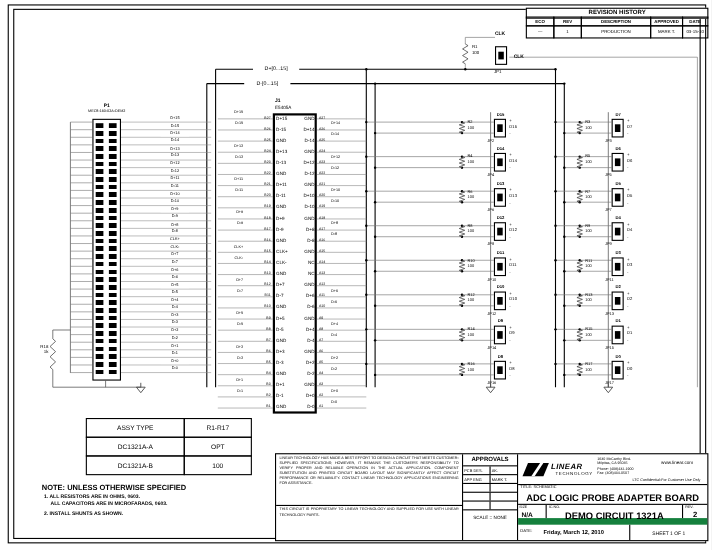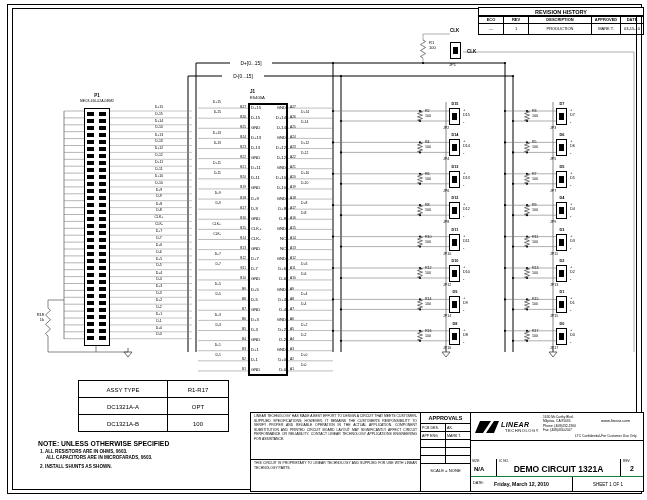--- a/index.html
+++ b/index.html
@@ -740,21 +740,26 @@
         <div>1630 McCarthy Blvd.</div>
         <div>Milpitas, CA 95035</div>
         <div>Phone: (408)432-1900</div>
         <div>Fax: (408)434-0507</div>
       </div>
       <div style="flex:1;position:relative;">
         <div class="lbl" style="left:2px;top:6px;font-size:4.2px;">www.linear.com</div>
         <div class="lbl" style="left:-24px;top:22px;font-size:3.4px;">LTC Confidential-For Customer Use Only</div>
       </div>
     </div>
-    <div style="position:absolute;left:220px;top:46px;width:172px;height:18px;border-bottom:1px solid #15803d;display:flex;">
+    <div style="position:absolute;left:220px;top:28px;width:172px;height:18px;border-bottom:1px solid #000;">
+      <span class="lbl" style="left:2px;top:1px;font-size:3.6px;">TITLE:</span>
+      <span class="lbl" style="left:14px;top:1px;font-size:3.6px;">SCHEMATIC</span>
+      <div class="b ctr" style="font-size:8.5px;padding-top:6px;">ADC LOGIC PROBE ADAPTER BOARD</div>
+    </div>
+    <div style="position:absolute;left:220px;top:46px;width:172px;height:18px;border-bottom:6px solid #15803d;display:flex;">
       <div style="width:26px;border-right:1px solid #000;position:relative;">
         <span class="lbl" style="left:1px;top:1px;font-size:3.3px;">SIZE</span>
         <div class="b" style="font-size:6px;padding:7px 0 0 3px;">N/A</div>
       </div>
       <div style="flex:1;border-right:1px solid #000;position:relative;">
         <span class="lbl" style="left:2px;top:1px;font-size:3.3px;">IC NO.</span>
         <div class="b ctr" style="font-size:8.5px;padding-top:5px;">DEMO CIRCUIT 1321A</div>
       </div>
       <div style="width:22px;position:relative;">
         <span class="lbl" style="left:2px;top:1px;font-size:3.3px;">REV.</span>

